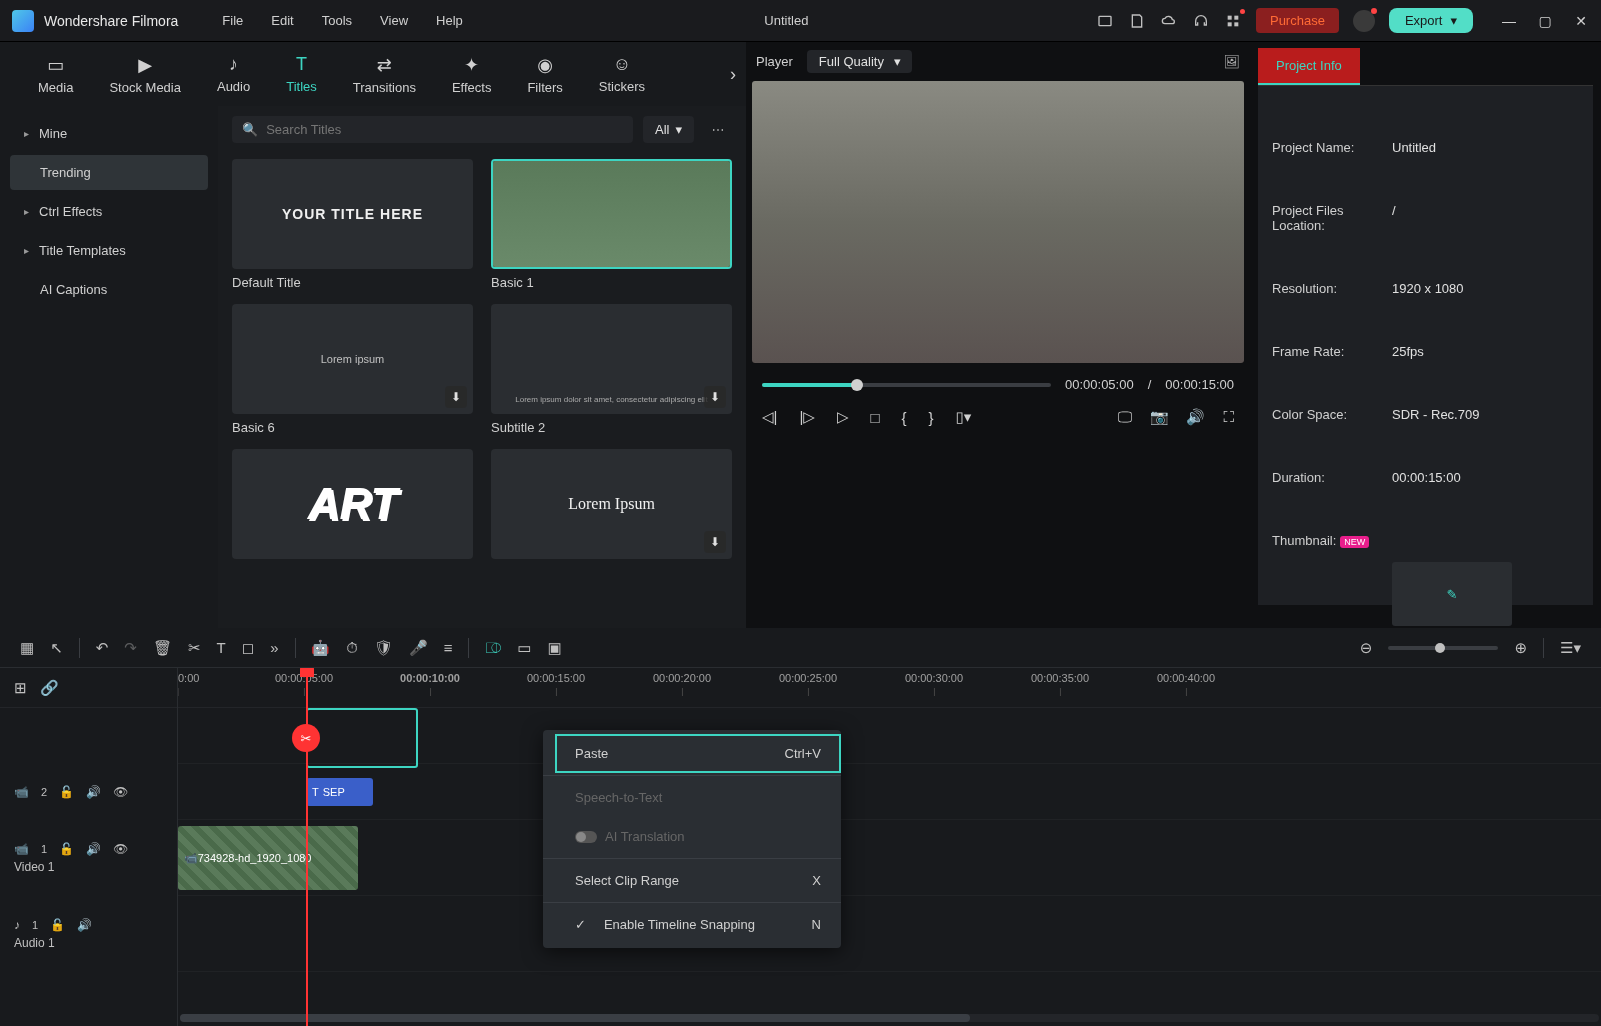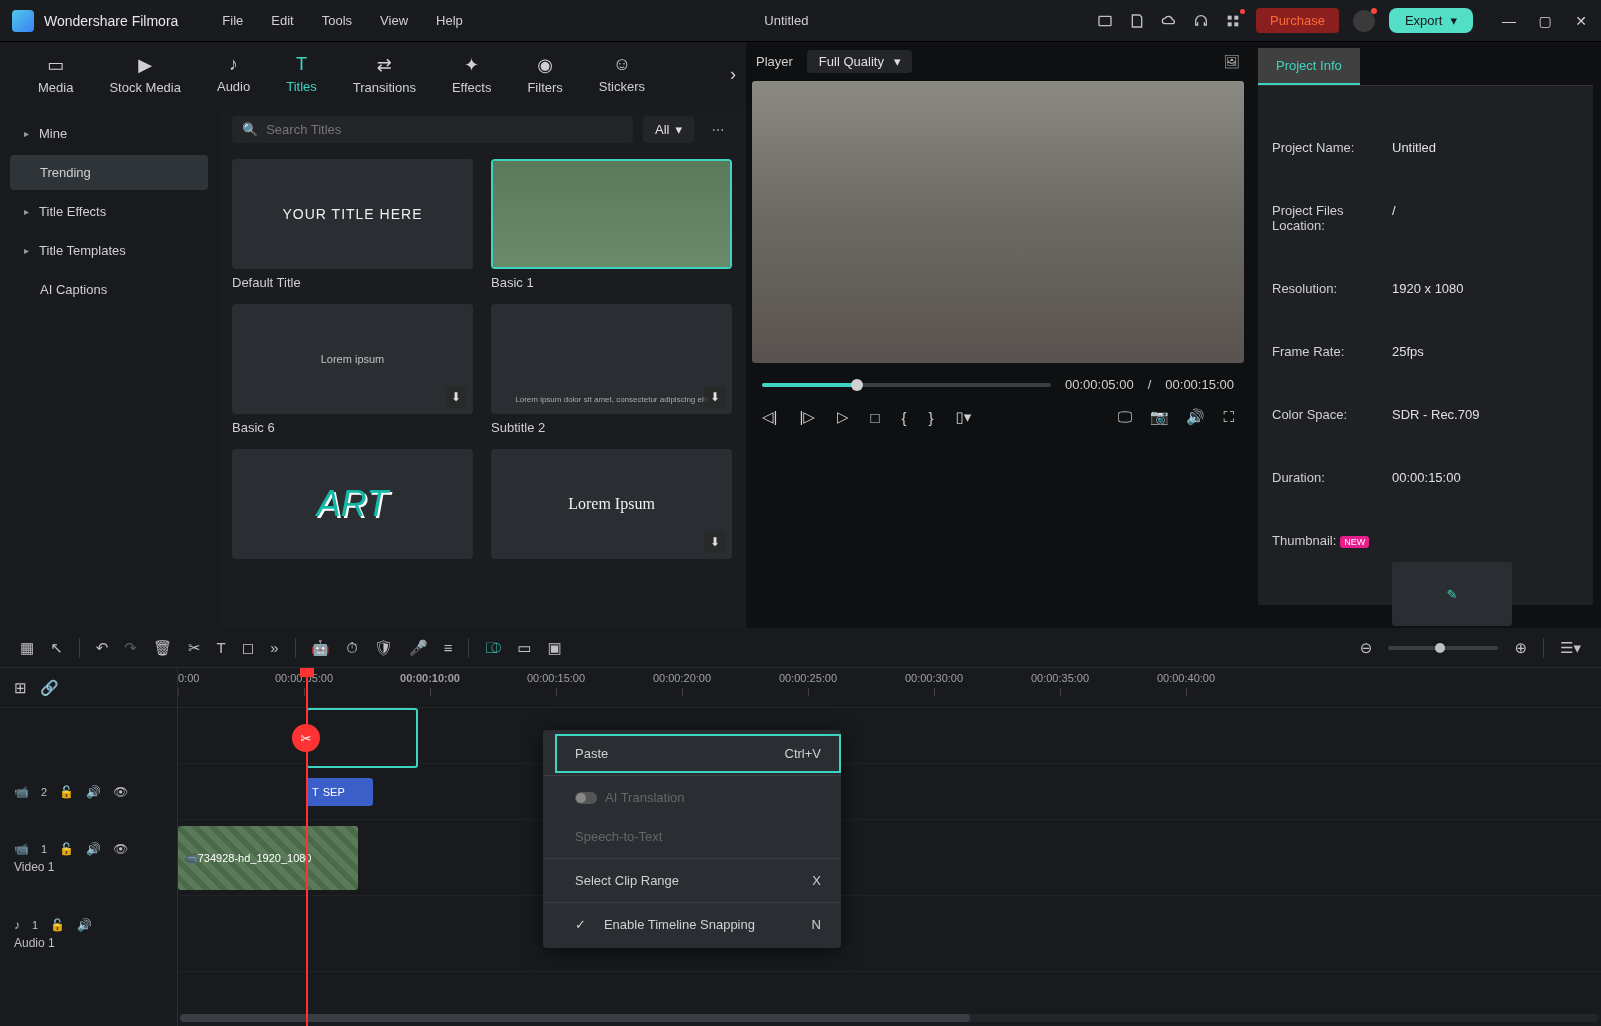--- a/index.html
+++ b/index.html
@@ -49,25 +49,25 @@
 .search-box { flex: 1; background: #232529; border-radius: 4px; display: flex; align-items: center; padding: 6px 10px; gap: 8px; }
 .search-input { background: transparent; border: none; color: #c0c0c0; flex: 1; outline: none; font-size: 13px; }
 .filter-dd { background: #232529; padding: 6px 12px; border-radius: 4px; display: flex; align-items: center; gap: 6px; cursor: pointer; }
 .gal-more { width: 28px; text-align: center; cursor: pointer; color: #c0c0c0; }
 .gallery-grid { flex: 1; overflow-y: auto; padding: 6px 14px; display: grid; grid-template-columns: 1fr 1fr; gap: 14px 18px; align-content: start; }
 .thumb { display: flex; flex-direction: column; gap: 6px; }
 .thumb-img { height: 110px; background: #2a2d31; border-radius: 4px; display: flex; align-items: center; justify-content: center; position: relative; overflow: hidden; }
 .thumb-img.selected { border: 2px solid #3dd5c2; }
 .thumb-label { font-size: 13px; color: #d0d0d0; }
 .dl-icon { position: absolute; bottom: 6px; right: 6px; width: 22px; height: 22px; background: rgba(40,40,40,0.8); border-radius: 4px; display: flex; align-items: center; justify-content: center; font-size: 12px; }
-.t-default { color: #f0f0f0; font-weight: 400; font-size: 14px; letter-spacing: 1px; }
+.t-default { color: #f0f0f0; font-weight: 700; font-size: 14px; letter-spacing: 1px; }
 .t-basic1 { background: linear-gradient(#5a7a5a, #6a8a6a); width: 100%; height: 100%; }
 .t-basic6 { color: #c0c0c0; font-size: 11px; }
 .t-sub2 { color: #aaa; font-size: 8px; position: absolute; bottom: 10px; text-align: center; width: 100%; }
-.t-art { color: #14b8a6; font-size: 36px; font-weight: 400; font-style: italic; text-shadow: 2px 2px 0 #fff; }
+.t-art { color: #ffffff; font-size: 44px; font-weight: 700; font-style: italic; text-shadow: 2px 2px 0 #fff; }
 .t-lorem2 { color: #f0f0f0; font-size: 16px; font-family: serif; }
 
 
 .player-head { display: flex; align-items: center; gap: 14px; padding: 2px 4px 8px 4px; }
 .player-label { color: #d0d0d0; }
 .quality-dd { background: #232529; padding: 4px 12px; border-radius: 4px; display: flex; align-items: center; gap: 10px; cursor: pointer; }
 .compare-icon { margin-left: auto; cursor: pointer; opacity: 0.8; }
 .preview { background: #000; height: 282px; border-radius: 3px; position: relative; display: flex; align-items: center; justify-content: center; overflow: hidden; }
 .preview-bg { position: absolute; inset: 0; background: linear-gradient(#8a8a82 0%, #6a6a62 50%, #5a5250 100%); }
 .preview-text { position: relative; font-size: 46px; font-weight: 900; color: #ffcc00; text-shadow: -3px 3px 0 #cc2222, 3px -1px 0 #cc2222; letter-spacing: 2px; }
@@ -75,21 +75,21 @@
 .prog-track { flex: 1; height: 4px; background: #3a3d42; border-radius: 2px; position: relative; }
 .prog-fill { position: absolute; left: 0; top: 0; height: 4px; background: #3dd5c2; width: 33%; border-radius: 2px; }
 .prog-thumb { position: absolute; left: 33%; top: -4px; width: 12px; height: 12px; background: #d0d0d0; border-radius: 50%; transform: translateX(-50%); }
 .time-text { font-size: 13px; color: #d0d0d0; }
 .controls-row { display: flex; align-items: center; justify-content: center; gap: 22px; padding: 6px 10px 10px; }
 .pc-icon { color: #d0d0d0; cursor: pointer; font-size: 15px; }
 .pc-group-right { margin-left: auto; display: flex; gap: 18px; }
 
 
 .proj-tab-row { display: flex; }
-.proj-tab { padding: 10px 18px; color: #3dd5c2; border-bottom: 2px solid #3dd5c2; background: #404040; cursor: pointer; }
+.proj-tab { padding: 10px 18px; color: #3dd5c2; border-bottom: 2px solid #3dd5c2; background: #b91c1c; cursor: pointer; }
 .proj-body { background: #1e2024; padding: 14px 14px; height: 520px; border-top: 1px solid #333; }
 .proj-row { display: flex; padding: 8px 0; font-size: 13px; margin-top: 32px; }
 .proj-k { width: 120px; color: #d0d0d0; }
 .proj-v { color: #e0e0e0; }
 .new-badge { background: #e91e8c; color: #fff; font-size: 9px; padding: 1px 4px; border-radius: 3px; margin-left: 4px; }
 .thumb-prev { width: 120px; height: 64px; background: #2a2d31; margin: 6px 0 0 120px; display: flex; align-items: center; justify-content: center; border-radius: 3px; }
 .edit-btn { background: #3a3d42; padding: 6px 20px; border-radius: 4px; margin: 14px 0 0 140px; display: inline-block; cursor: pointer; }
 
 
 .timeline-wrap { position: absolute; left: 0; right: 0; top: 628px; bottom: 0; background: #181a1d; }
@@ -239,21 +239,21 @@
       <div class="sidebar">
         <div class="side-item">
             <span class="side-chev">▸</span>
             <span>Mine</span>
           </div>
         <div class="side-item active nested">
             <span>Trending</span>
           </div>
         <div class="side-item">
             <span class="side-chev">▸</span>
-            <span>Title Effects</span>
+            <span>Ctrl Effects</span>
           </div>
         <div class="side-item">
             <span class="side-chev">▸</span>
             <span>Title Templates</span>
           </div>
         <div class="side-item nested">
             <span>AI Captions</span>
           </div>
         <div class="side-footer">
           <div class="side-collapse">
@@ -495,27 +495,27 @@
         </div>
       <div class="scissors-marker">✂</div>
 
       <div class="ctx-menu">
         <div class="ctx-item highlight">
           <span>Paste</span>
           <span>Ctrl+V</span>
         </div>
         <div class="ctx-sep"></div>
         <div class="ctx-item disabled">
+          <span>Speech-to-Text</span>
+        </div>
+        <div class="ctx-item disabled">
           <div class="ctx-left">
               <div class="toggle-off"></div>
               <span>AI Translation</span>
             </div>
-        </div>
-        <div class="ctx-item disabled">
-          <span>Speech-to-Text</span>
         </div>
         <div class="ctx-sep"></div>
         <div class="ctx-item">
           <span>Select Clip Range</span>
           <span>X</span>
         </div>
         <div class="ctx-sep"></div>
         <div class="ctx-item">
           <div class="ctx-left">
               <span class="ctx-check">✓</span>

